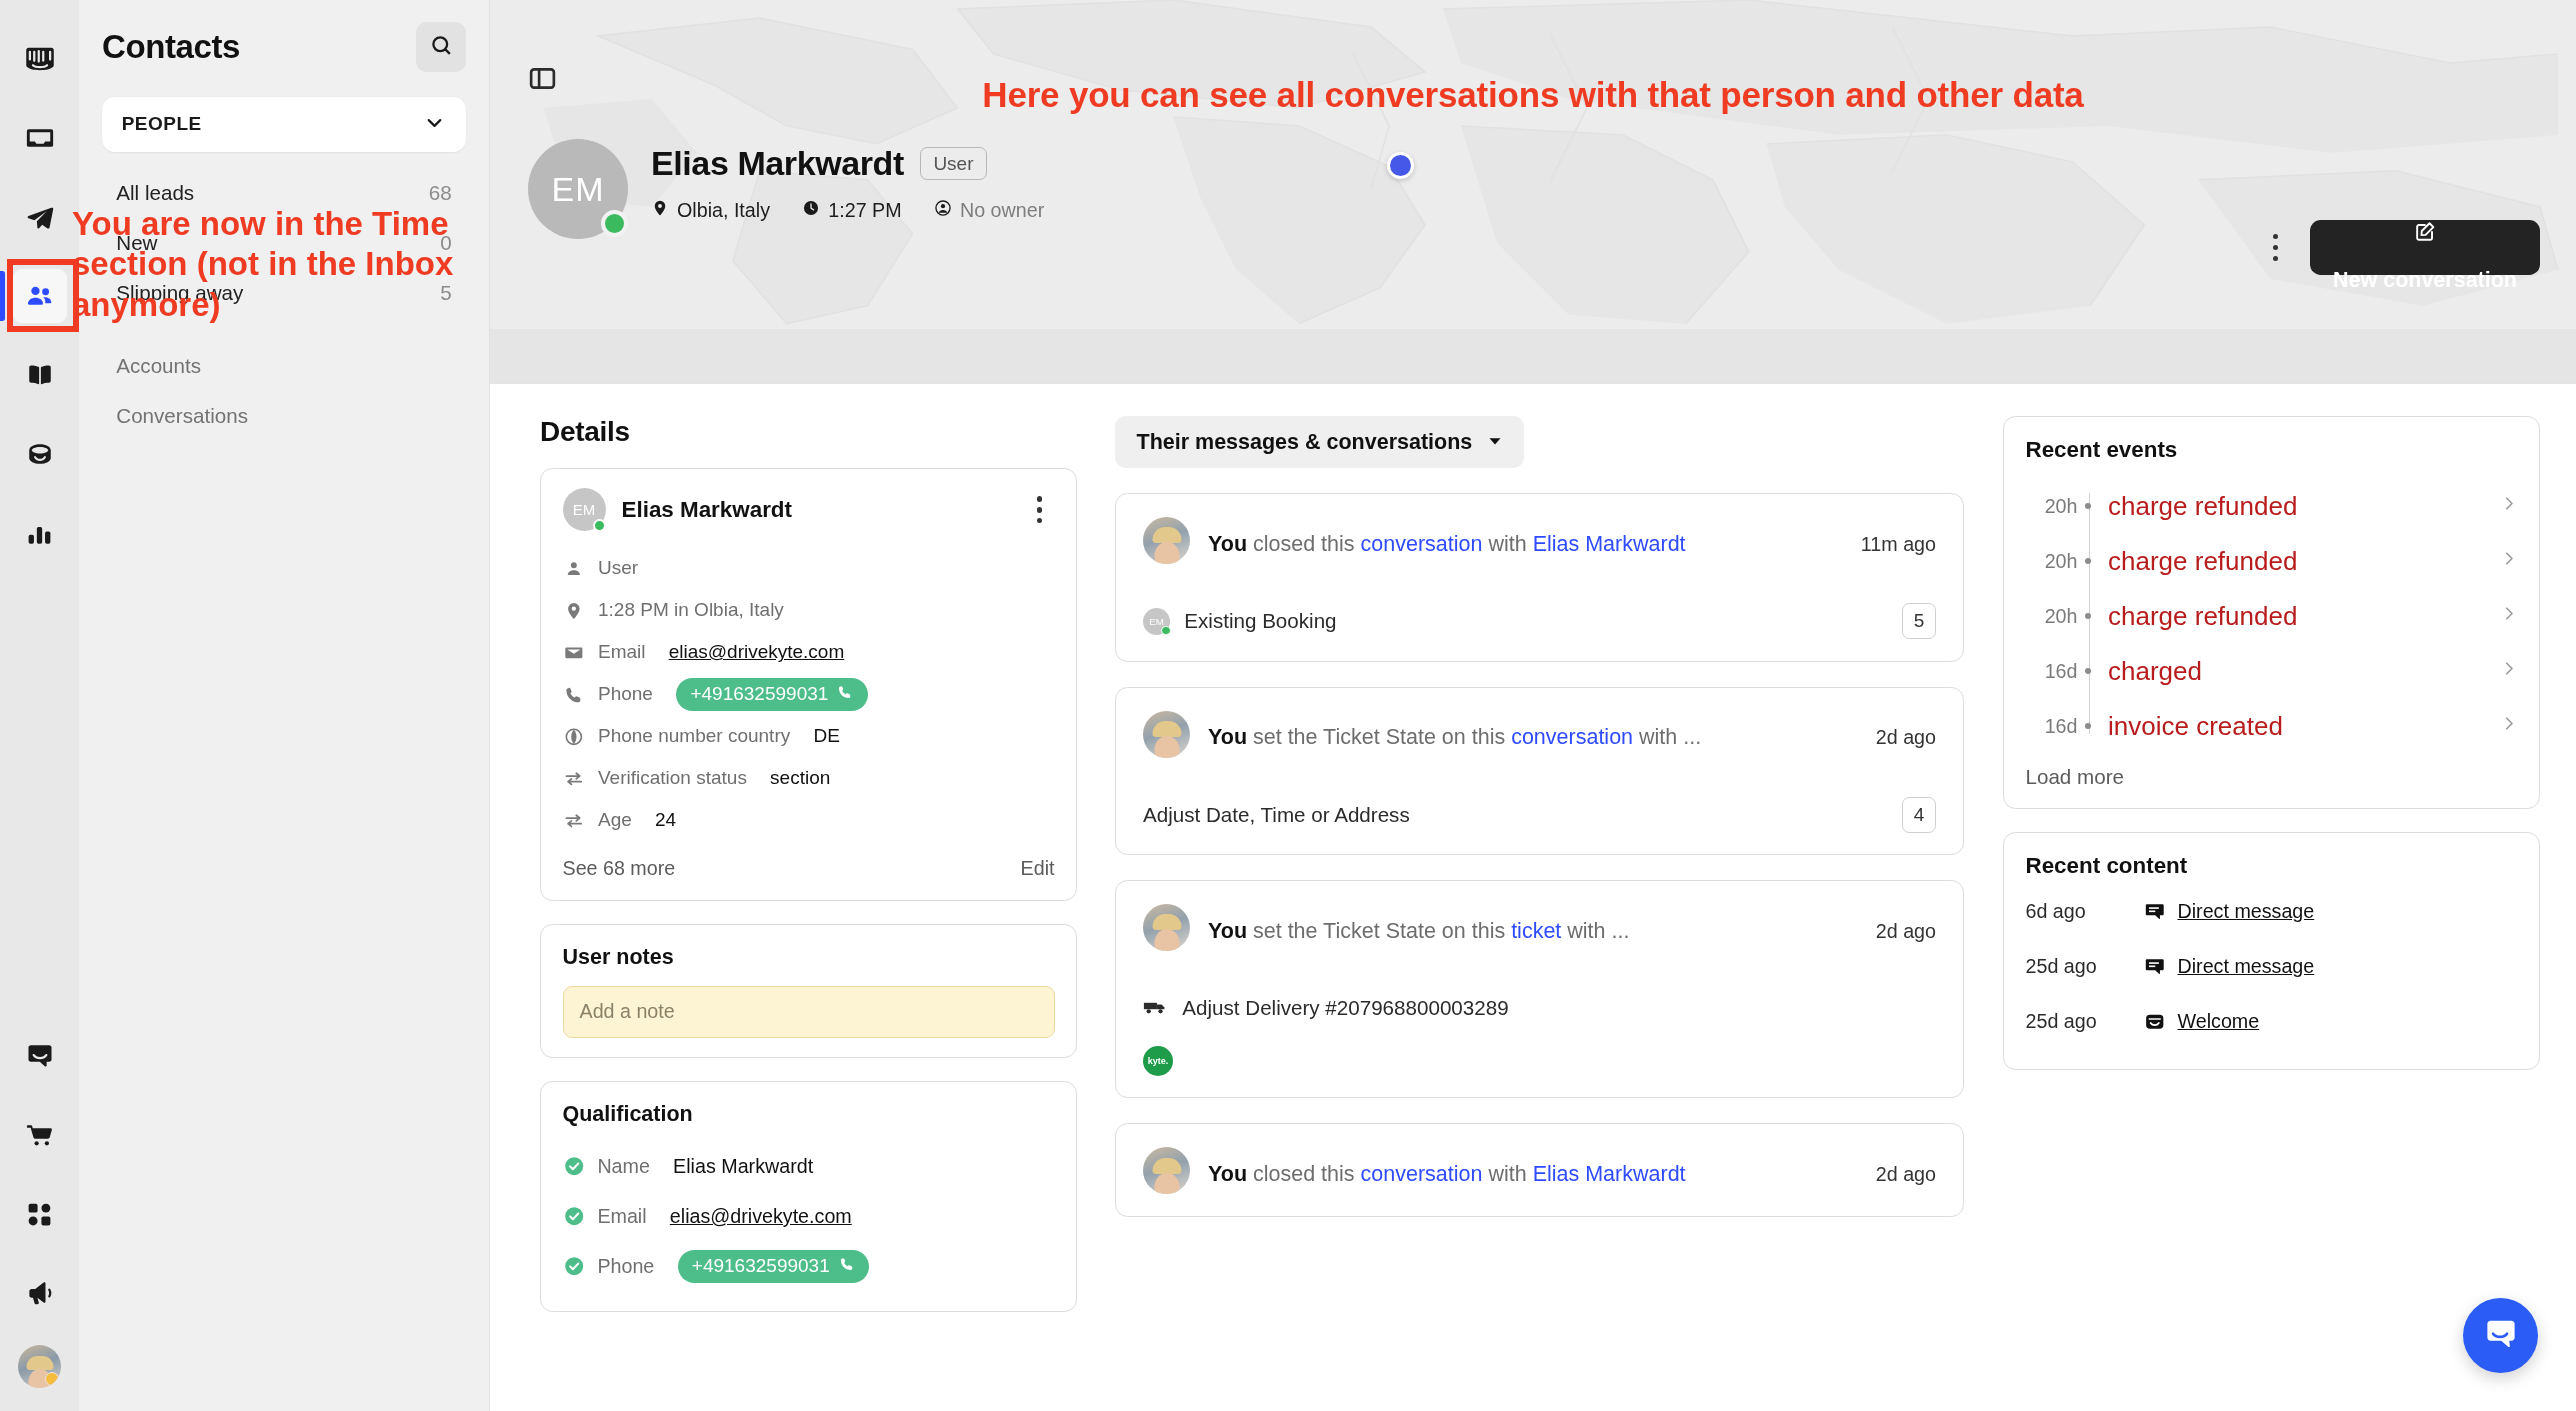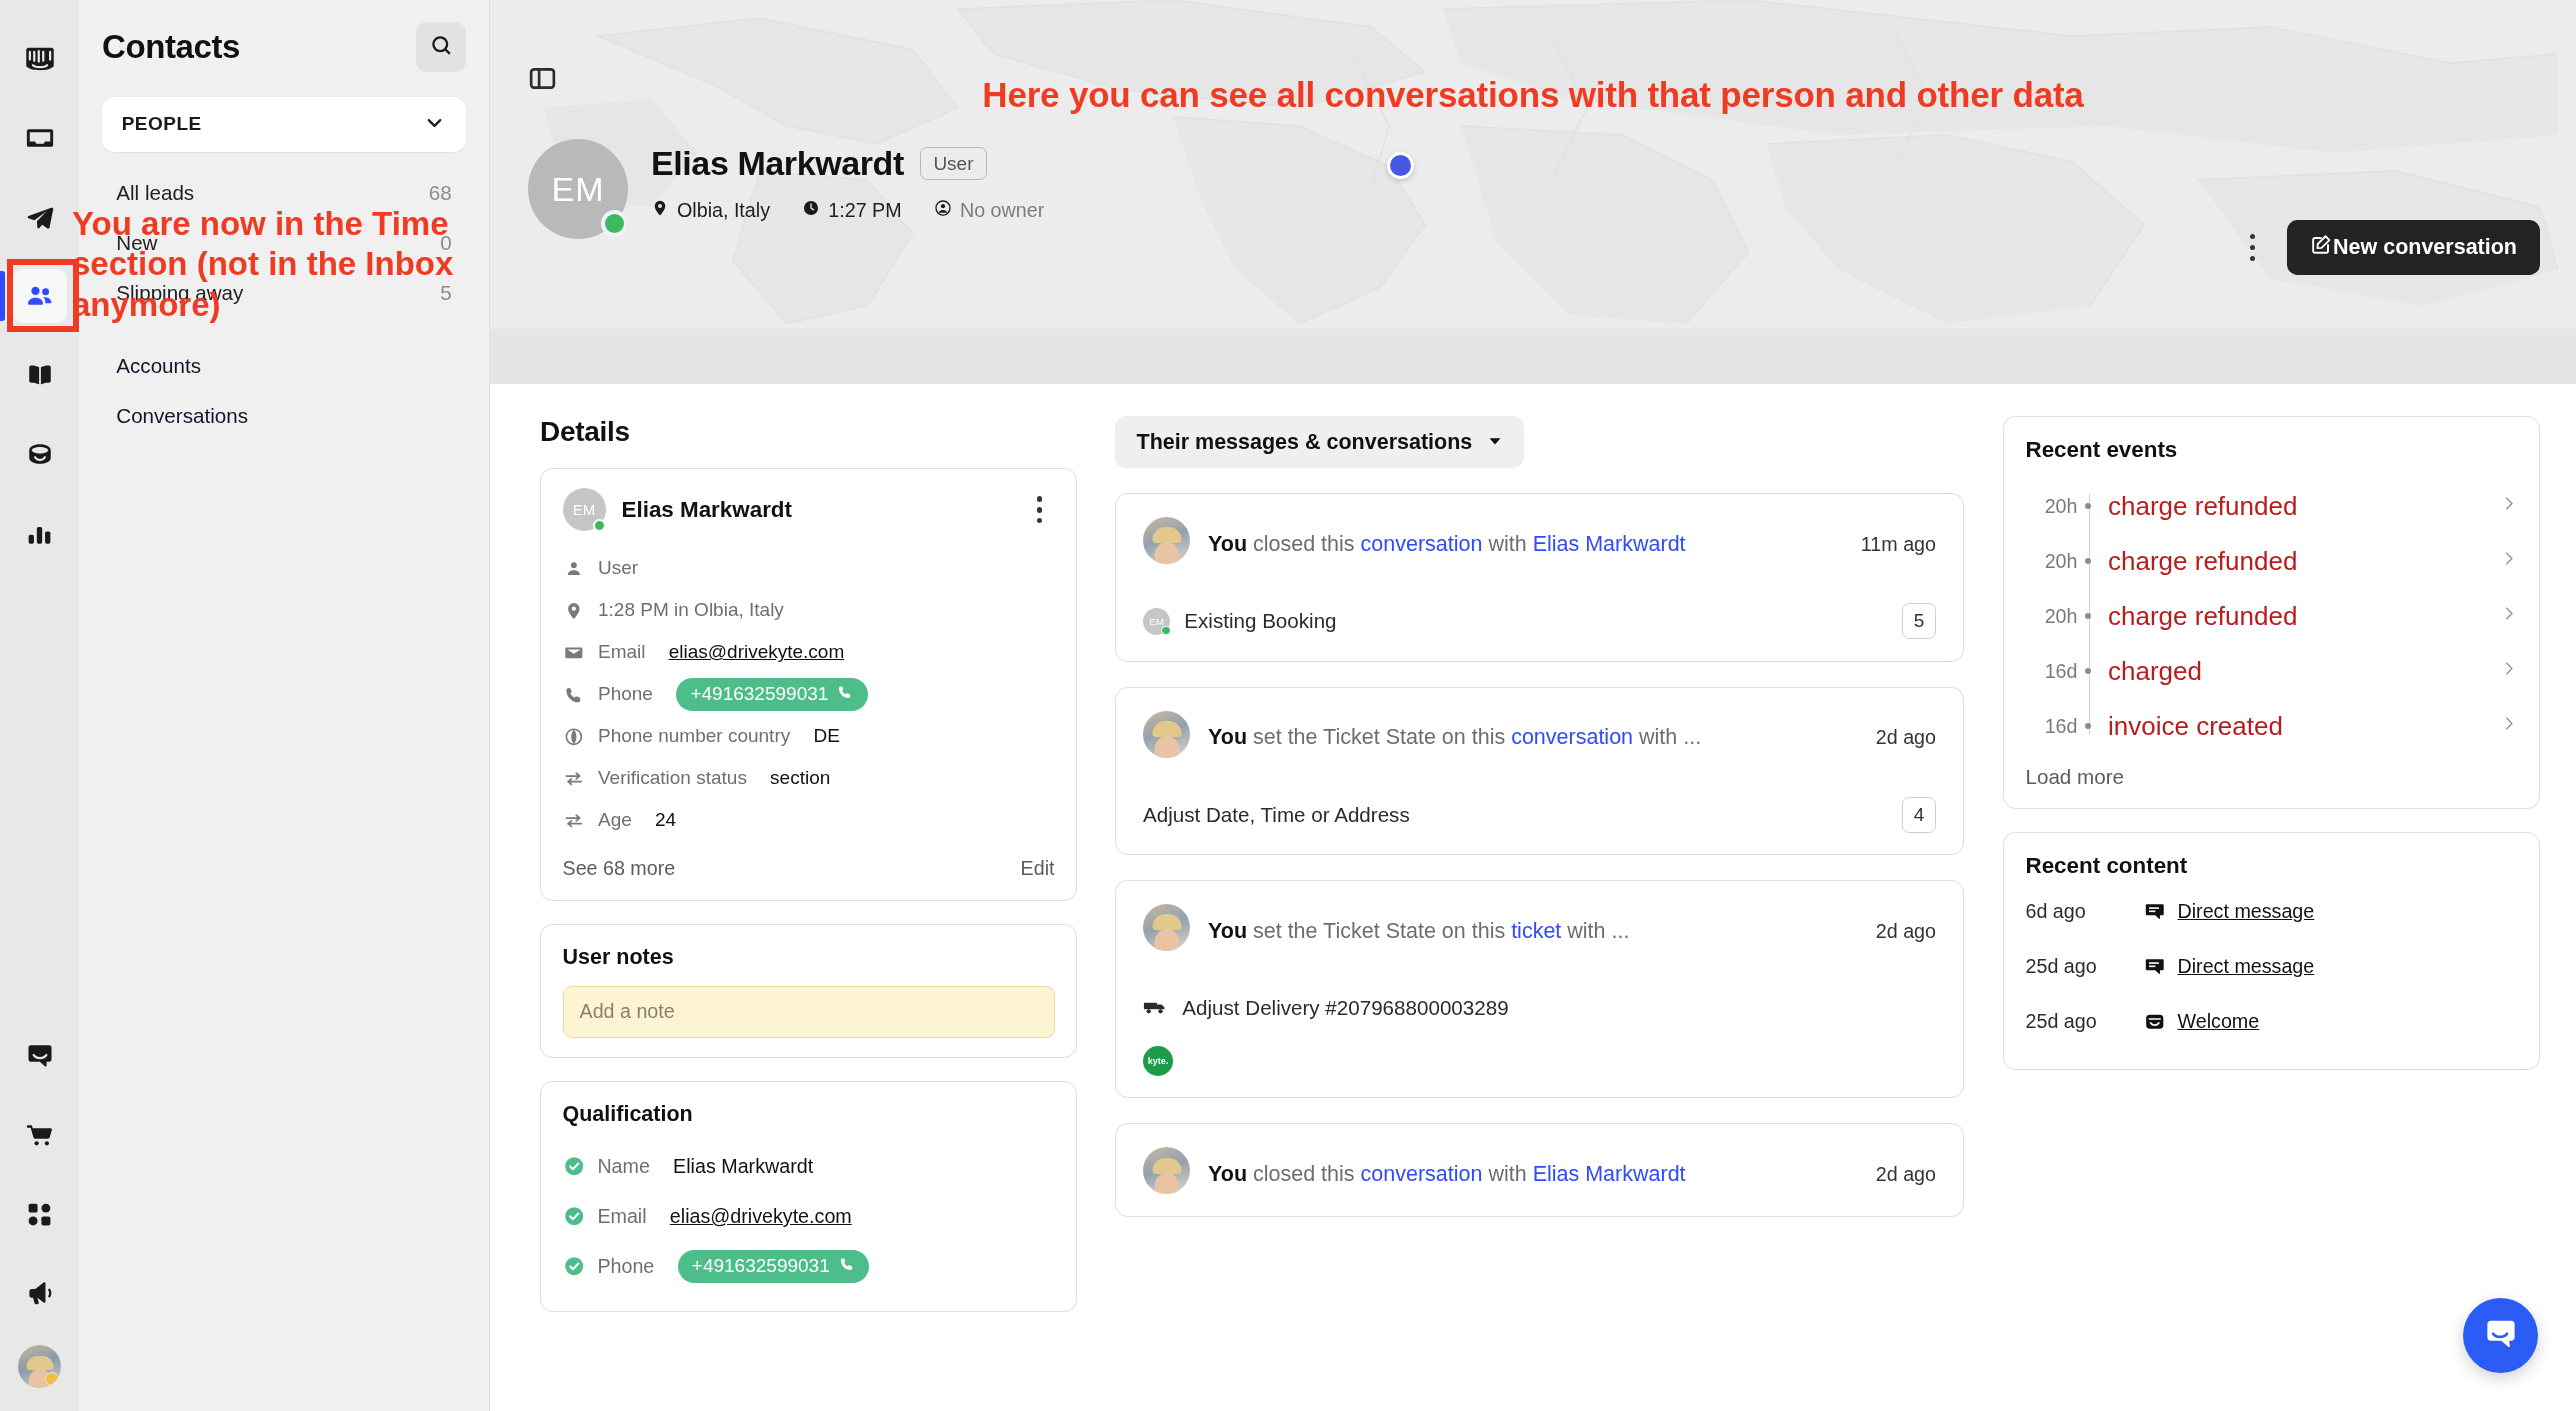--- a/index.html
+++ b/index.html
@@ -79,21 +79,21 @@
   }
   .sb-select-label { font-size: 19px; font-weight: 700; color: #1a1a1a; letter-spacing: 0.5px; }
   .sb-list { margin-top: 16px; }
   .sb-row {
     display: flex; align-items: center; justify-content: space-between;
     height: 50px; padding: 0 14.3px; border-radius: 9px;
   }
   .sb-row-label { font-size: 20.6px; color: #222; }
   .sb-row-count { font-size: 20.6px; color: #8c8c8c; }
   .sb-gap { height: 23px; }
-  .sb-row-plain .sb-row-label { color: #0f172a; }
+  .sb-row-plain .sb-row-label { color: #737373; }
 
   
   .main { flex: 1 1 auto; height: 100%; position: relative; background: #fff; overflow: hidden; }
 
   .hero {
     height: 384px; position: relative;
     background: #e5e5e5;
     border-bottom: 0.9px solid #e3e3e3;
     overflow: hidden;
   }
@@ -127,22 +127,22 @@
   .hero-meta { display: flex; align-items: center; gap: 9px; margin-top: 16px; }
   .hero-meta-item { display: flex; align-items: center; gap: 8px; font-size: 19.7px; color: #1d1d1d; }
   .hero-meta-item.muted { color: #7d7d7d; }
   .hero-meta-sep { width: 14.3px; }
 
   .hero-actions { position: absolute; right: 36px; top: 220px; display: flex; align-items: center; gap: 19.7px; }
   .kebab { width: 30px; height: 39px; display: flex; flex-direction: column; align-items: center; justify-content: center; gap: 5.4px; }
   .kebab i { width: 5.4px; height: 5.4px; border-radius: 50%; background: #333; display: block; }
   .btn-dark {
     background: #232323; color: #fff; border-radius: 10.7px;
-    height: 55px; padding: 0 23px; display: flex; align-items: center; gap: 0;
-    font-size: 21.5px; font-weight: 700;
+    height: 55px; padding: 0 23px; display: flex; align-items: center; gap: 19px;
+    font-size: 21.5px; font-weight: 700; flex-direction: column;
   }
 
   .hero-note {
     position: absolute; left: 0; right: 0; top: 75px; text-align: center;
     font-size: 35px; font-weight: 700; color: #ef3b22; letter-spacing: -0.2px;
   }
 
   
   .body {
     display: flex; gap: 0; padding: 32px 36px 0 50px;

